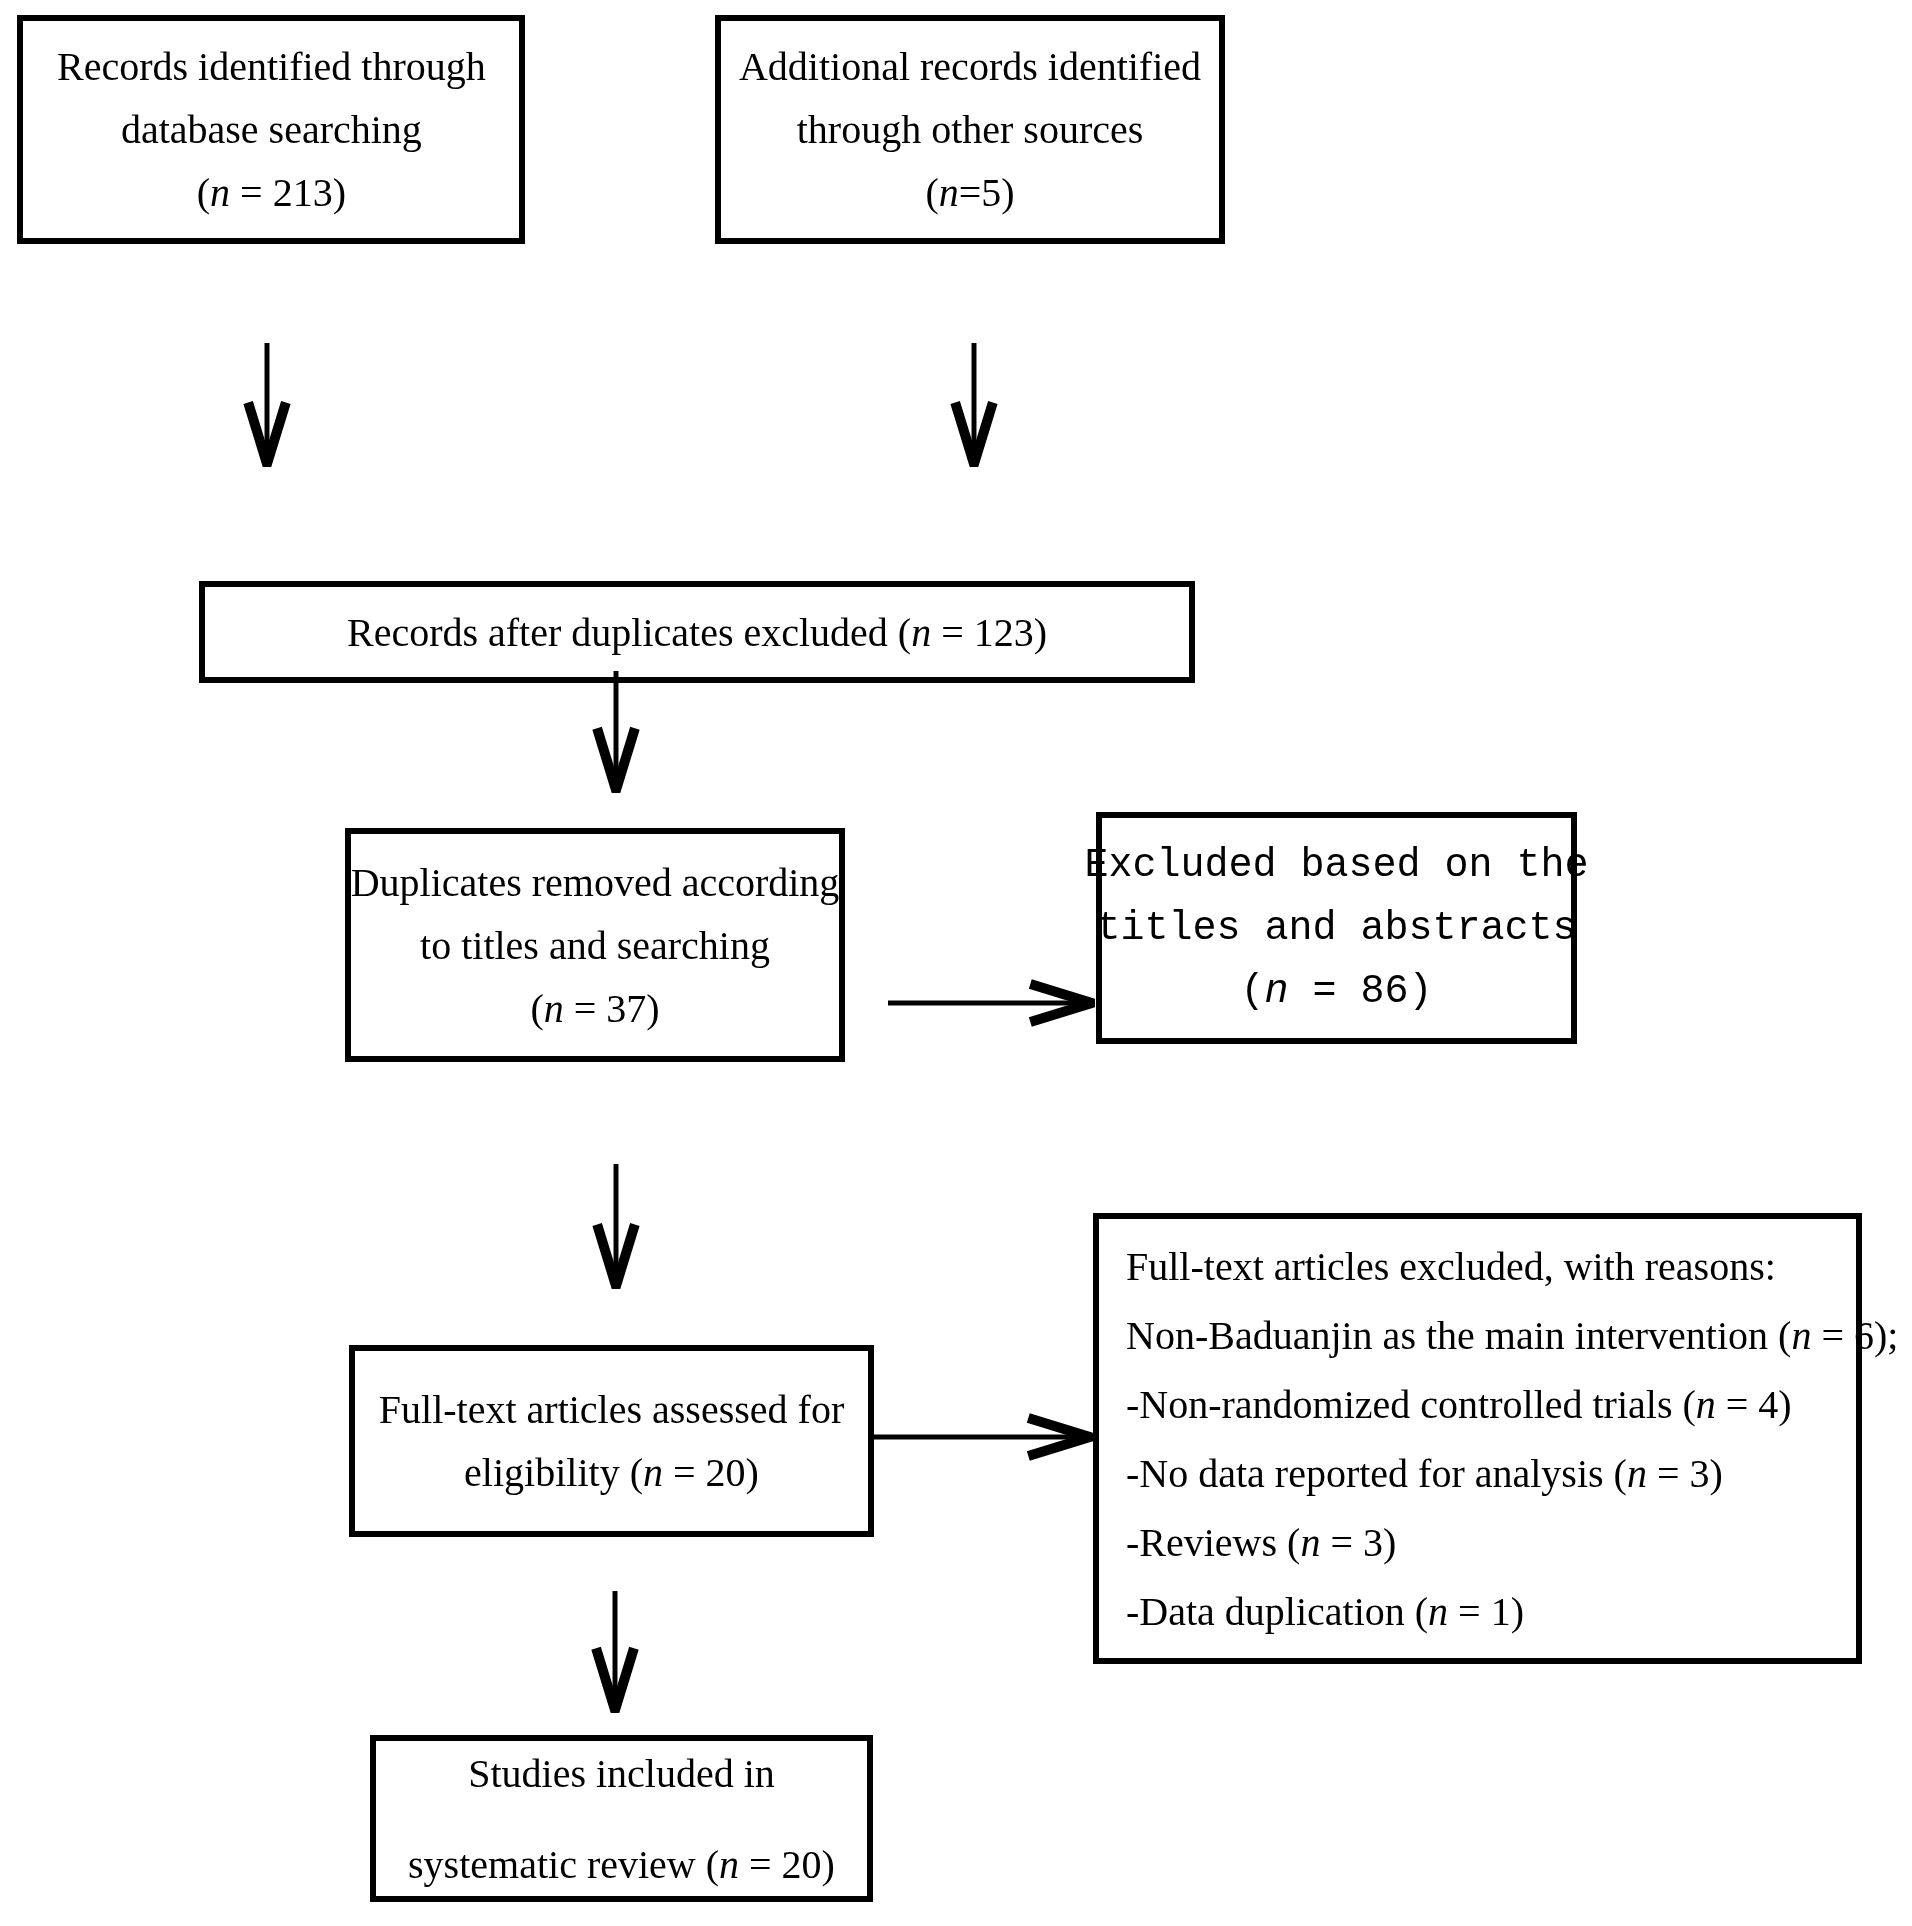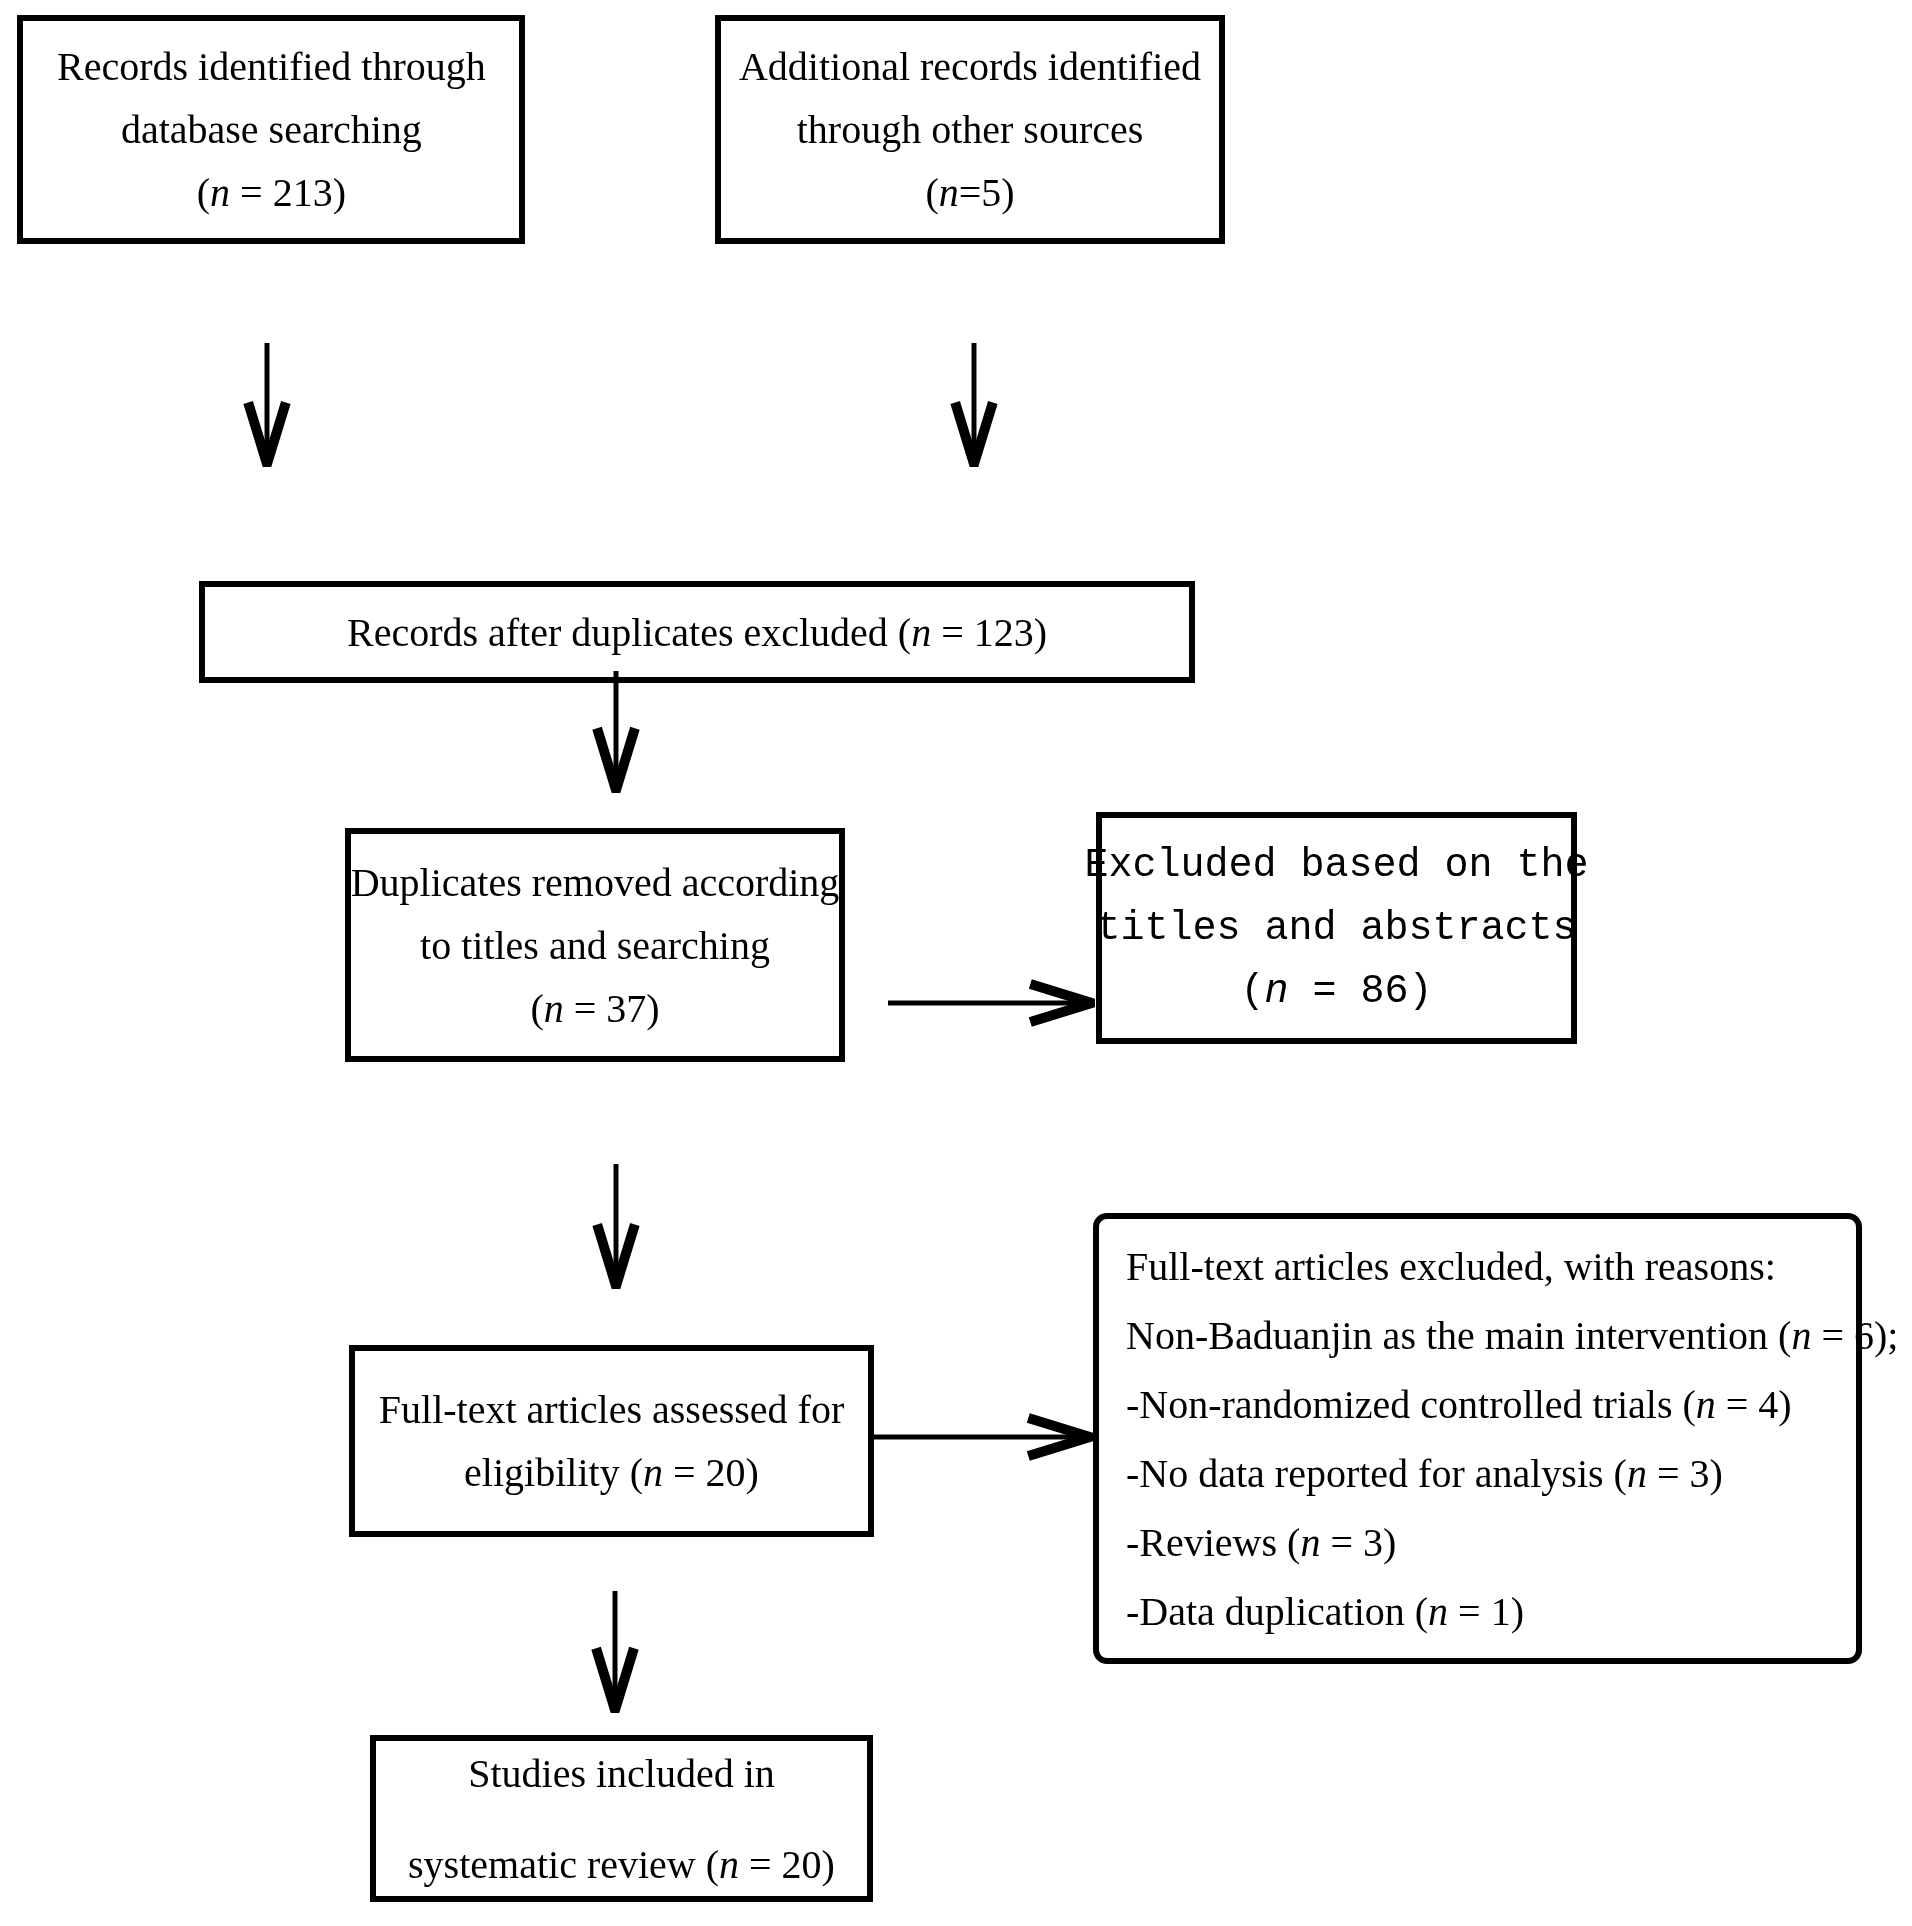--- a/index.html
+++ b/index.html
@@ -39,21 +39,21 @@
     padding-right: 10px;
     line-height: 69px;
   }
   
   #box-records-identified      { left: 17.4px;   top: 15px;   width: 508px; height: 229px; }
   #box-additional-records      { left: 715px; top: 15px;   width: 510px; height: 229px; }
   #box-after-duplicates        { left: 199px;  top: 535px; width: 996px; height: 102px; margin-top: 46px; }
   #box-duplicates-removed      { left: 345px;  top: 828px; width: 500px; height: 234px; }
   #box-excluded-titles         { left: 1096px; top: 812px; width: 481px;  height: 232px; font-family: Liberation Mono, monospace; }
   #box-fulltext-assessed       { left: 349px;  top: 1345px; width: 525px; height: 192px; }
-  #box-fulltext-excluded       { left: 1093px; top: 1213px; width: 769px; height: 451px; border-radius: 14px; }
+  #box-fulltext-excluded       { left: 1093px; top: 1213px; width: 769px; height: 451px; }
   #box-studies-included        { left: 370px;  top: 1735px; width: 503px; height: 167px; gap: 28px; }
 
   .arrow { position: absolute; }
   .arrow line, .arrow polyline {
     stroke: #000000;
     fill: none;
     stroke-linecap: butt;
     stroke-linejoin: miter;
   }
   .arrow .shaft { stroke-width: 10px; }

